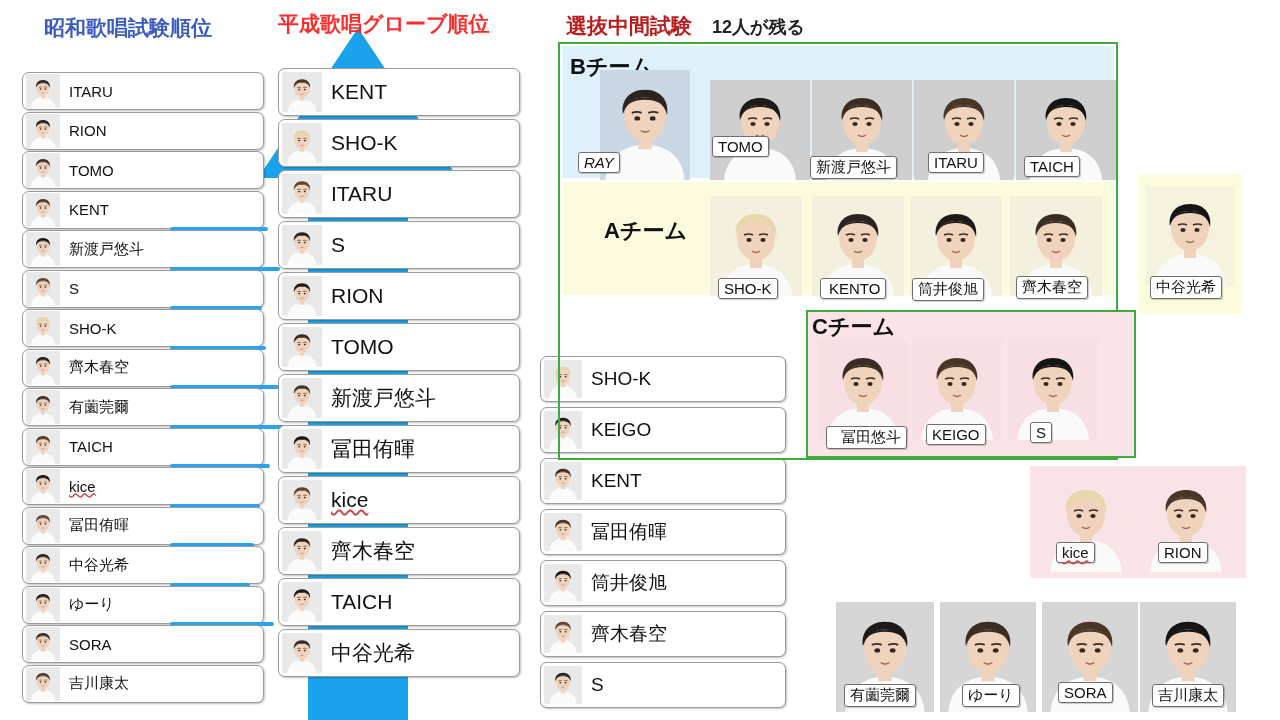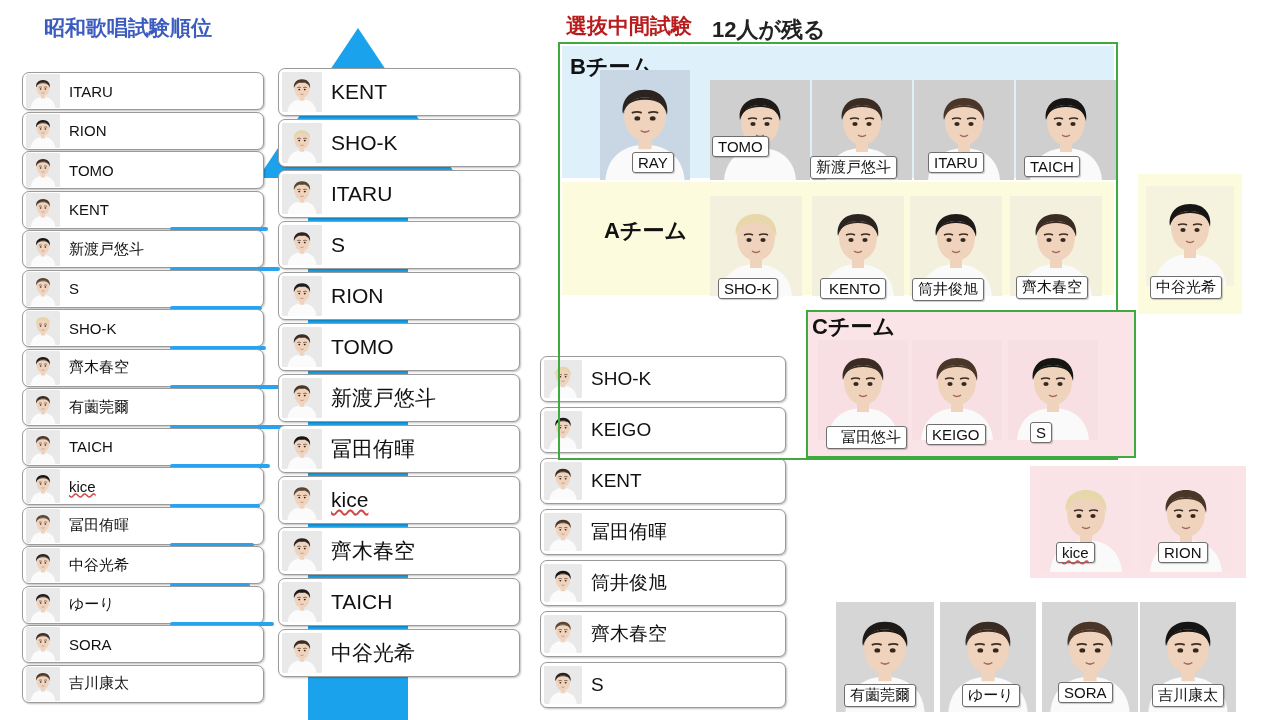--- a/index.html
+++ b/index.html
@@ -10,21 +10,21 @@
     overflow:hidden;
     position:relative;
   }
   .root{position:absolute;left:0;top:0;width:1280px;height:554px;}
 
   
   .heading{position:absolute;white-space:nowrap;font-weight:700;}
   #h-showa{left:44px;top:14px;font-size:21px;color:#3b5bbf;}
   #h-heisei{left:278px;top:10px;font-size:21px;color:#ff2a2a;}
   #h-senbatsu{left:566px;top:12px;font-size:21px;color:#b91c1c;}
-  #h-12nin{left:712px;top:15px;font-size:22px;color:#222;font-weight:700;}
+  #h-12nin{left:712px;top:15px;font-size:18px;color:#222;font-weight:700;}
   #h-6i{left:530px;top:324px;font-size:19px;color:#7a4fc4;font-weight:700;}
 
   
   .arrow{position:absolute;left:258px;top:28px;width:200px;height:692px;}
 
   
   .list{position:absolute;}
   .row{
     position:relative;
     box-sizing:border-box;
@@ -89,20 +89,21 @@
 </head>
 <body>
 
 <div class="root">
 
   <svg class="arrow" viewBox="0 0 200 692" preserveAspectRatio="none">
     <polygon points="100,0 200,150 150,150 150,692 50,692 50,150 0,150" fill="#1aa3ec"></polygon>
   </svg>
 
   <div class="heading" id="h-showa">昭和歌唱試験順位</div>
+  <div class="heading" id="h-heisei">平成歌唱グローブ順位</div>
   <div class="heading" id="h-senbatsu">選抜中間試験</div>
   <div class="heading" id="h-12nin">12人が残る</div>
 
   <div class="list" id="listA">
       <div class="row">
         <div class="thumb">
           <svg class="face" viewBox="0 0 100 100" preserveAspectRatio="xMidYMid slice">
             <rect width="100" height="100" fill="#e9e9e9"></rect>
             <path d="M14 100 C16 76 34 68 50 68 C66 68 84 76 86 100 Z" fill="#fbfbfb"></path>
             <path d="M44 58 h12 v14 h-12 Z" fill="#f0d3bd"></path>
@@ -827,21 +828,21 @@
           <ellipse cx="50" cy="42" rx="19" ry="23" fill="#f0d3bd"></ellipse>
           <path d="M31 40 C31 20 69 20 69 40 C69 32 62 27 50 27 C38 27 31 32 31 40 Z" fill="#171514"></path>
           <path d="M30 40 C28 30 34 18 50 18 C66 18 72 30 70 41 C68 31 60 25 50 25 C40 25 33 30 30 40 Z" fill="#171514"></path>
           <ellipse cx="43" cy="44" rx="2.6" ry="2" fill="#33281f"></ellipse>
           <ellipse cx="57" cy="44" rx="2.6" ry="2" fill="#33281f"></ellipse>
           <path d="M46 55 q4 3 8 0" stroke="#a4675c" stroke-width="1.4" fill="none"></path>
           <path d="M38 39 q5 -2 9 0" stroke="#3b2d24" stroke-width="1.6" fill="none"></path>
           <path d="M53 39 q5 -2 9 0" stroke="#3b2d24" stroke-width="1.6" fill="none"></path>
         </svg>
       </div>
-      <div class="tag" style="left: 632px; top: 152px;">RAY</div>
+      <div class="tag" style="left: 578px; top: 152px; font-style: italic;">RAY</div>
       <div class="tag" style="left: 712px; top: 136px;">TOMO</div>
       <div class="tag" style="left: 810px; top: 156px;">新渡戸悠斗</div>
       <div class="tag" style="left: 928px; top: 152px;">ITARU</div>
       <div class="tag" style="left: 1024px; top: 156px;">TAICH</div>
       <div class="photo" style="left: 710px; top: 196px; width: 92px; height: 100px;">
         <svg class="face" viewBox="0 0 100 100" preserveAspectRatio="xMidYMid slice">
           <rect width="100" height="100" fill="#f3f1dd"></rect>
           <path d="M14 100 C16 76 34 68 50 68 C66 68 84 76 86 100 Z" fill="#fafafa"></path>
           <path d="M44 58 h12 v14 h-12 Z" fill="#f0d3bd"></path>
           <ellipse cx="50" cy="42" rx="19" ry="23" fill="#f0d3bd"></ellipse>

